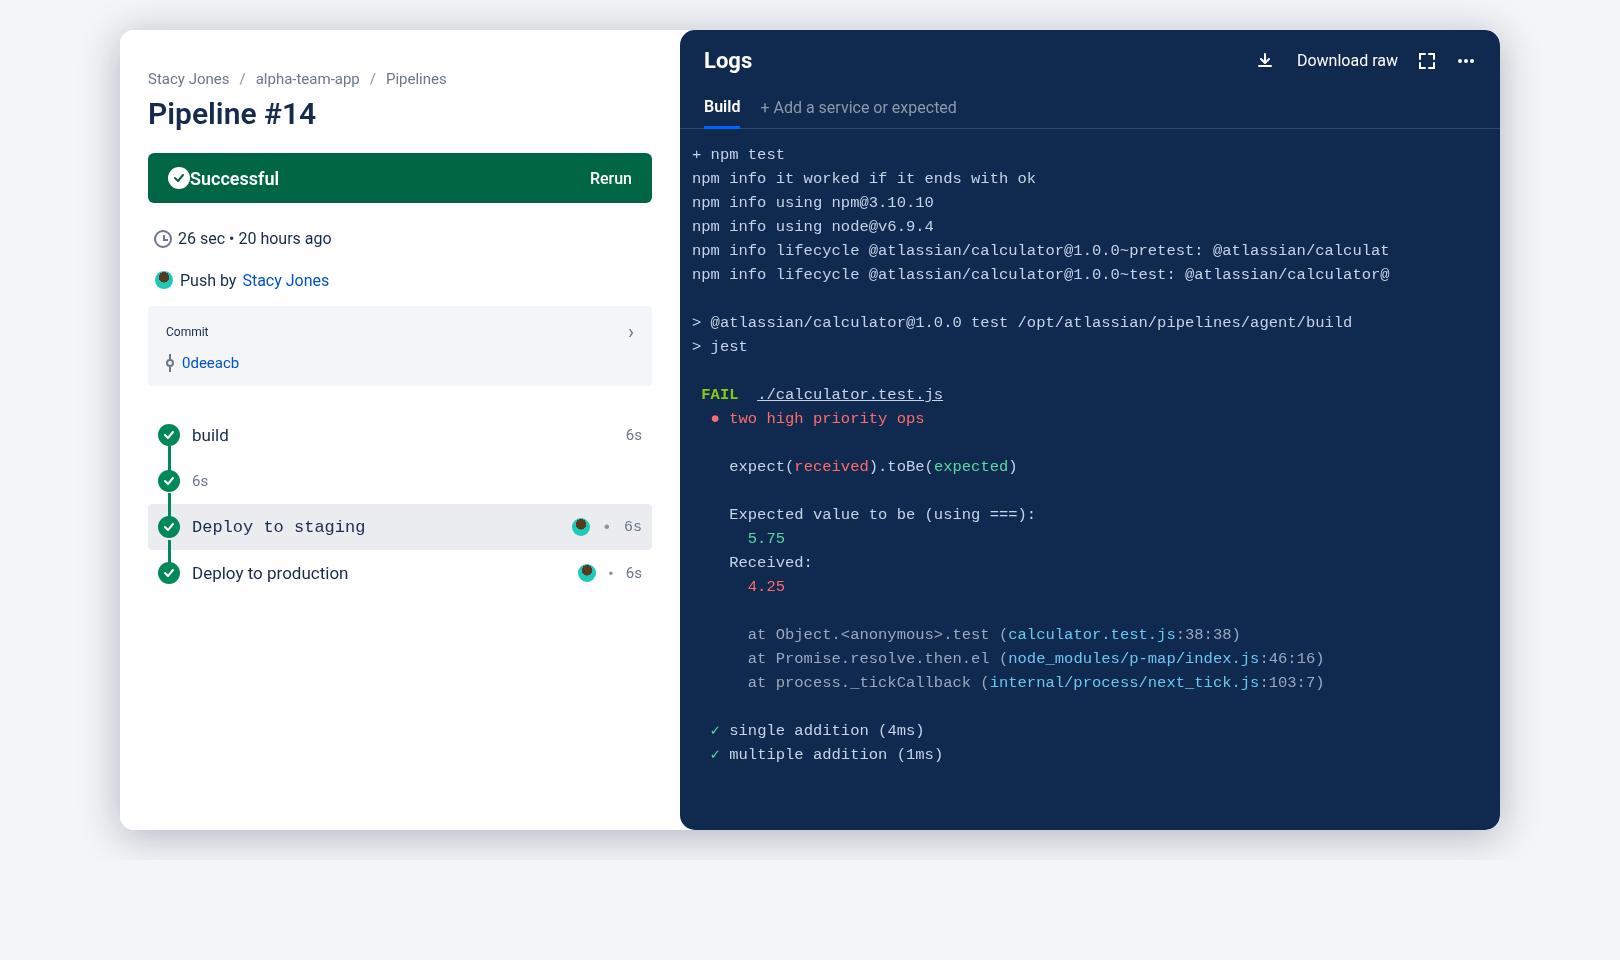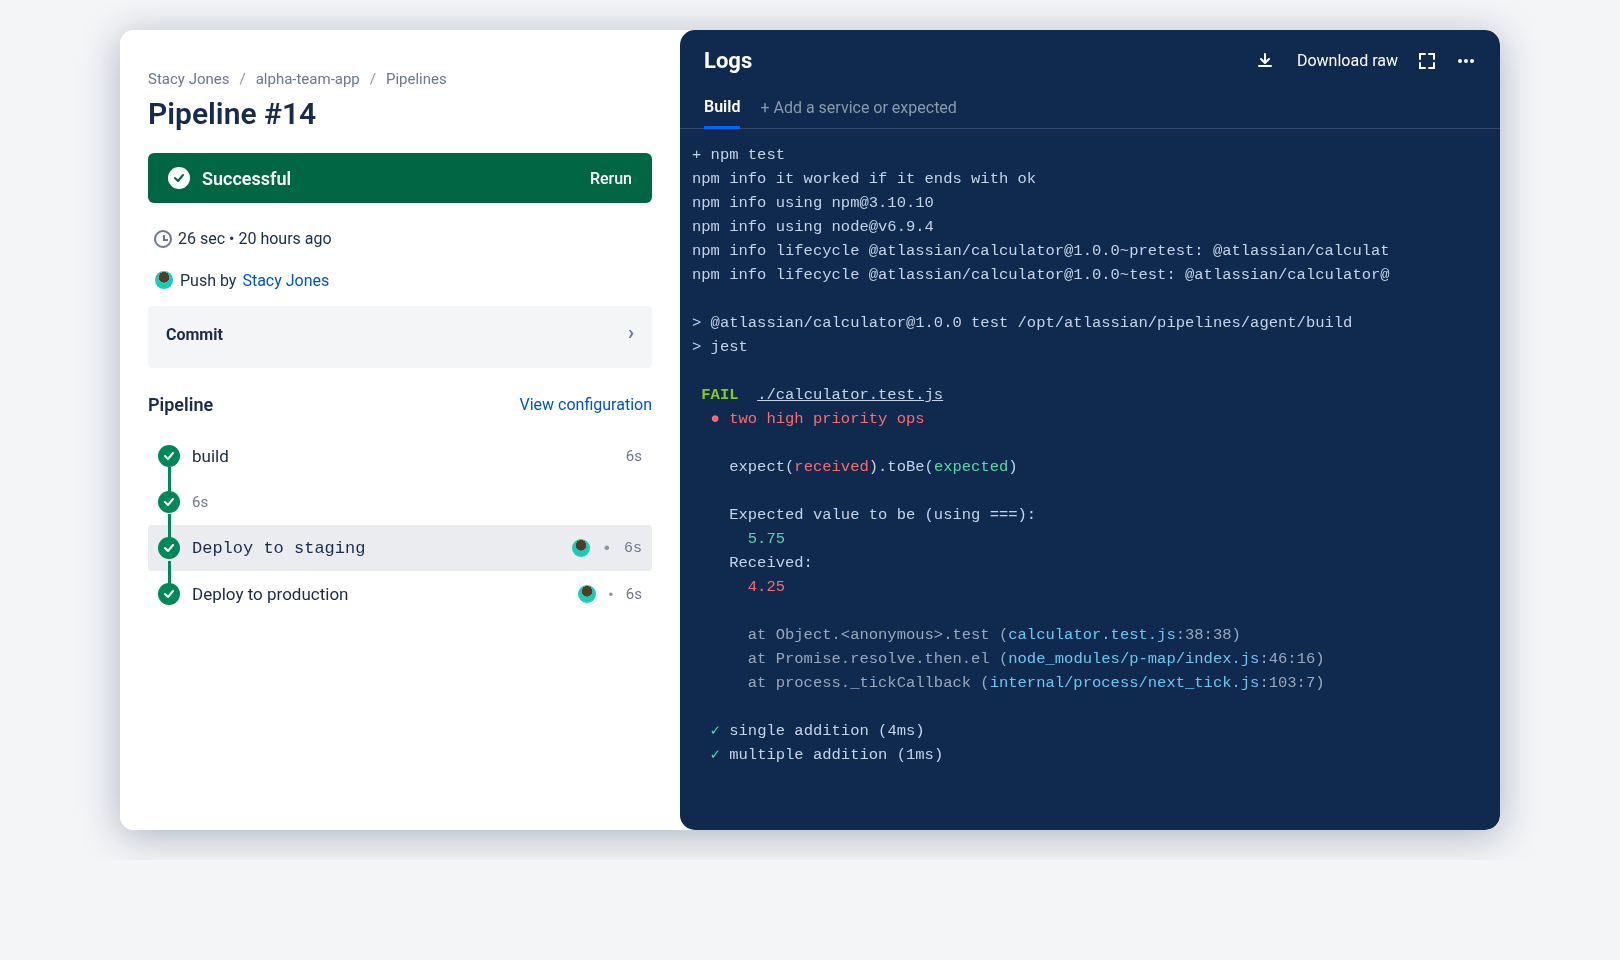--- a/index.html
+++ b/index.html
@@ -48,21 +48,21 @@
   color: #172b4d;
   margin-bottom: 22px;
 }
 .status-bar {
   background: #006644;
   color: #fff;
   border-radius: 6px;
   padding: 14px 20px;
   display: flex;
   align-items: center;
-  gap: 12px;
+  gap: 0;
   font-size: 18px;
   font-weight: 600;
   margin-bottom: 20px;
 }
 .status-bar .spacer { flex: 1; }
 .status-bar .rerun-btn {
   font-size: 16px;
   font-weight: 500;
   cursor: pointer;
 }
@@ -99,24 +99,24 @@
 }
 .commit-box {
   background: #f4f5f7;
   border-radius: 4px;
   padding: 14px 18px;
   margin-top: 10px;
   margin-bottom: 26px;
 }
 .commit-box-header {
   display: flex;
-  align-items: flex-end;
+  align-items: center;
   justify-content: space-between;
-  font-size: 16px;
-  font-weight: 700;
+  font-size: 12px;
+  font-weight: 400;
   color: #172b4d;
   margin-bottom: 10px;
 }
 .commit-hash {
   display: flex;
   align-items: center;
   gap: 8px;
   color: #0052cc;
   font-size: 15px;
 }
@@ -295,26 +295,26 @@
       <span class="avatar"></span>
       <span>Push by</span>
       <a class="link">Stacy Jones</a>
     </div>
 
     <div class="commit-box">
       <div class="commit-box-header">
         <span>Commit</span>
         <span class="chevron-right"></span>
       </div>
-    </div>
-
-    <div class="section-header">
-      <h3>Pipeline</h3>
-      <span class="link">View configuration</span>
-    </div>
+      <div class="commit-hash">
+        <span class="commit-glyph"></span>
+        <span>0deeacb</span>
+      </div>
+    </div>
+
 
     <div class="steps" id="steps">
         <div class="step">
           <span class="check-circle">
             <svg viewBox="0 0 12 12">
               <path d="M2 6 L5 9 L10 3" stroke="#fff" stroke-width="2" fill="none" stroke-linecap="round" stroke-linejoin="round"></path>
             </svg>
           </span>
           <span class="step-label">build</span>
           <span class="duration">6s</span>

